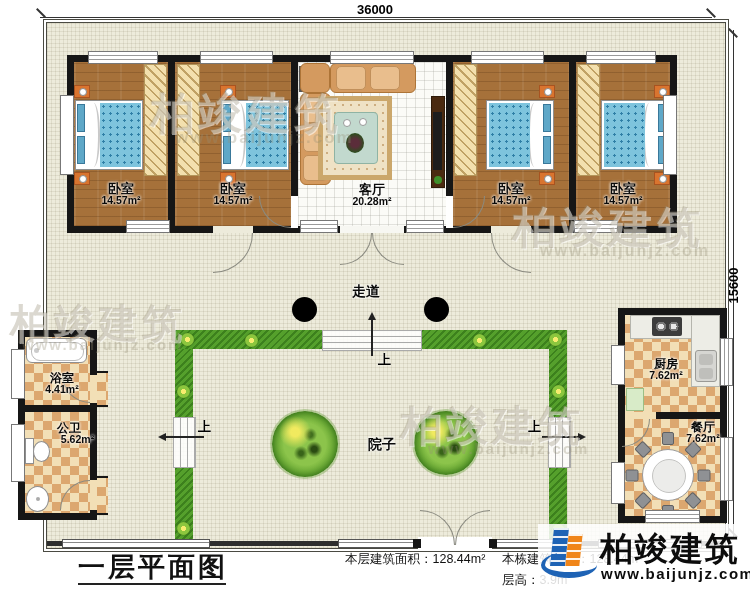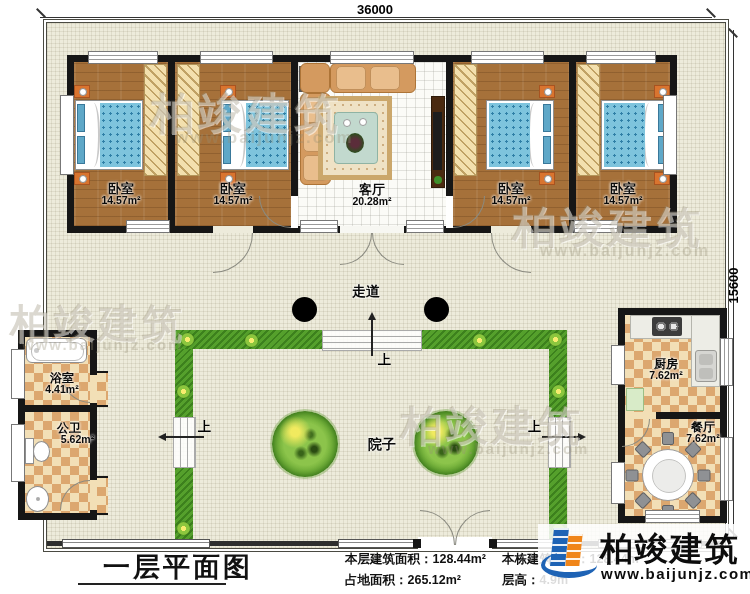--- a/index.html
+++ b/index.html
@@ -58,21 +58,21 @@
   .dimtext{font-weight:bold;font-size:13px;color:#000;text-align:center;white-space:nowrap;}
   .dimline{background:#333;}
   .tick{background:#333;transform:rotate(45deg);}
   .uplabel{font-weight:bold;font-size:13px;color:#000;text-shadow:0 0 2px #fff;}
   .arrowline{background:#222;}
   .wm{color:rgba(150,142,118,.34);font-weight:bold;white-space:nowrap;pointer-events:none;
       text-shadow:1px 1px 0 rgba(255,255,255,.55);letter-spacing:4px;}
   .wmurl{color:rgba(150,142,118,.32);font-weight:bold;white-space:nowrap;pointer-events:none;letter-spacing:2px;}
   .title-cn{font-size:27px;font-weight:bold;color:#111;letter-spacing:3px;white-space:nowrap;}
   .title-scale{font-size:27px;font-weight:bold;color:#111;letter-spacing:2px;white-space:nowrap;}
-  .stat{font-size:12.5px;font-weight:bold;color:#111;white-space:nowrap;}
+  .stat{font-size:12.5px;font-weight:normal;color:#111;white-space:nowrap;}
   .logo-cn{font-size:33px;font-weight:bold;color:#0c0c0c;letter-spacing:2px;white-space:nowrap;}
   .logo-url{font-size:15px;font-weight:bold;color:#0c0c0c;letter-spacing:1.5px;white-space:nowrap;}
   .tower{background-image:repeating-linear-gradient(180deg,rgba(255,255,255,.9) 0 2px,transparent 2px 8px);}
   .chair{background:#8f9194;border:1px solid #5f6164;border-radius:2px;box-sizing:border-box;}
   .sofa{background:#D49A5F;border:1px solid #AD7437;border-radius:6px;box-sizing:border-box;}
   .sofacush{background:#E9BE8D;border:1px solid #C1905B;border-radius:5px;box-sizing:border-box;}
 </style>
 </head>
 <body>
 
@@ -316,26 +316,25 @@
 
   <div class="abs wm" style="left:150px;top:84px;font-size:44px;">柏竣建筑</div>
   <div class="abs wmurl" style="left:175px;top:128px;font-size:17px;">www.baijunjz.com</div>
   <div class="abs wm" style="left:10px;top:296px;font-size:40px;">柏竣建筑</div>
   <div class="abs wmurl" style="left:22px;top:336px;font-size:15px;">www.baijunjz.com</div>
   <div class="abs wm" style="left:512px;top:198px;font-size:44px;">柏竣建筑</div>
   <div class="abs wmurl" style="left:540px;top:242px;font-size:16px;">www.baijunjz.com</div>
   <div class="abs wm" style="left:400px;top:398px;font-size:42px;">柏竣建筑</div>
   <div class="abs wmurl" style="left:428px;top:440px;font-size:15px;">www.baijunjz.com</div>
 
-  <div class="abs title-cn" style="left:78px;top:549px;margin-left:25px;">一层平面图</div>
+  <div class="abs title-cn" style="left:78px;top:549px;">一层平面图</div>
   <div class="abs" style="left:78px;top:583px;width:148px;height:2px;background:#222;"></div>
   <div class="abs stat" style="left:345px;top:551px;">本层建筑面积：128.44m²</div>
-  <div class="abs stat" style="left:345px;top:572px;">占地面积：265.12m²</div>
   <div class="abs stat" style="left:502px;top:551px;">本栋建筑面积：128.44m²</div>
-  <div class="abs stat" style="left:502px;top:572px;">层高：4.9m</div>
+  <div class="abs stat" style="left:502px;top:572px;">层高：3.9m</div>
 
   <div class="abs" style="left:538px;top:524px;width:200px;height:66px;background:rgba(255,255,255,.85);"></div>
   <div class="abs tower" style="left:552px;top:528px;width:15px;height:38px;background-color:#1E63B5;transform:skewX(-6deg);"></div>
   <div class="abs tower" style="left:567px;top:534px;width:14px;height:32px;background-color:#F08519;transform:skewX(-6deg);"></div>
   <div class="abs" style="left:541px;top:552px;width:56px;height:26px;border-bottom:6px solid #1E63B5;border-left:4px solid #1E63B5;border-radius:50%;box-sizing:border-box;"></div>
   <div class="abs logo-cn" style="left:600px;top:527px;">柏竣建筑</div>
   <div class="abs logo-url" style="left:601px;top:565px;">www.baijunjz.com</div>
 
 </div>
 

